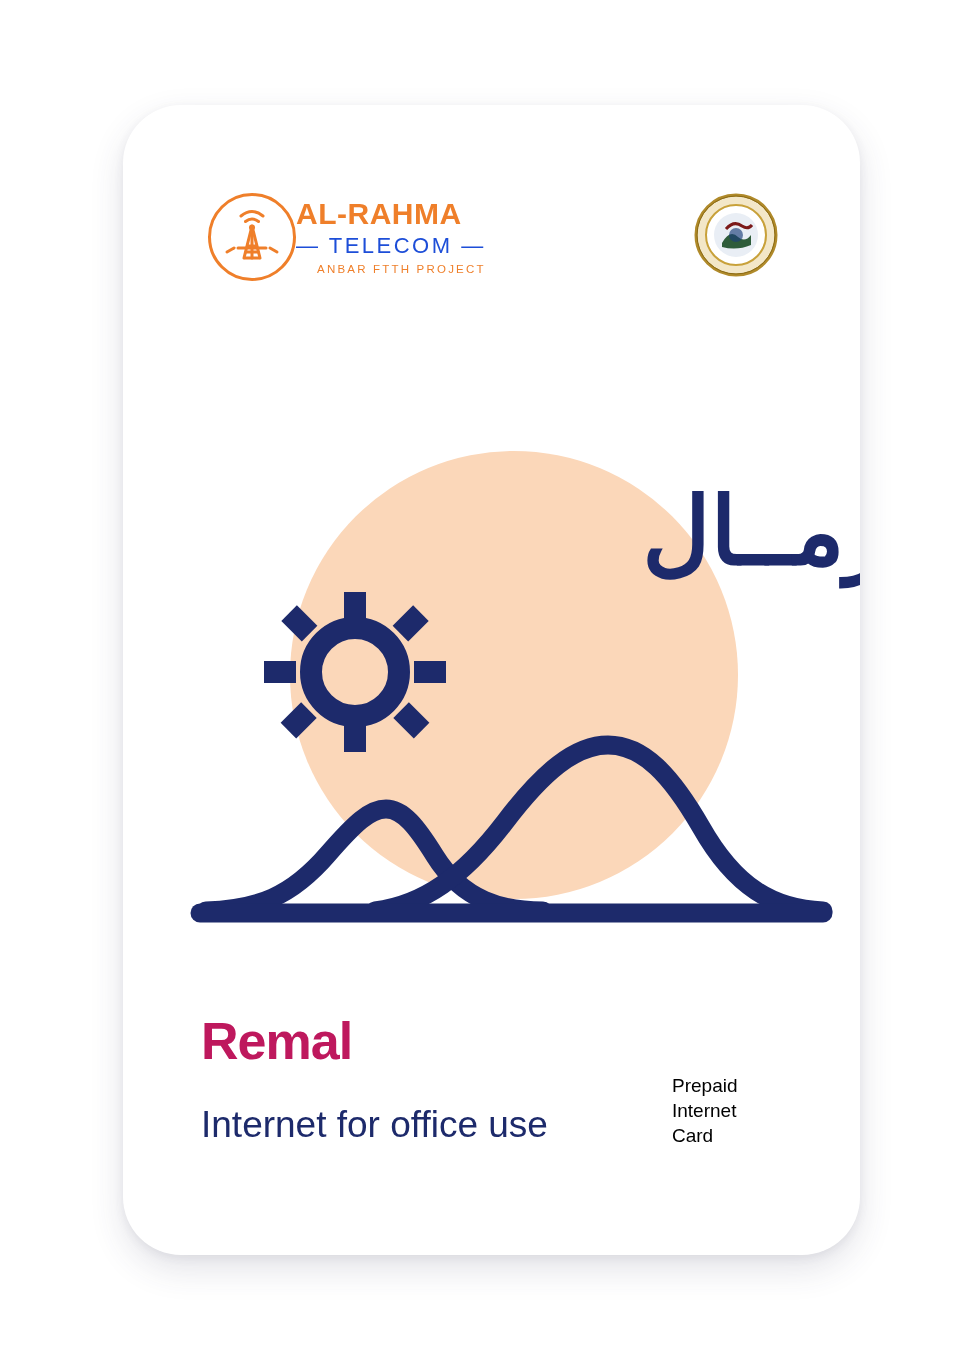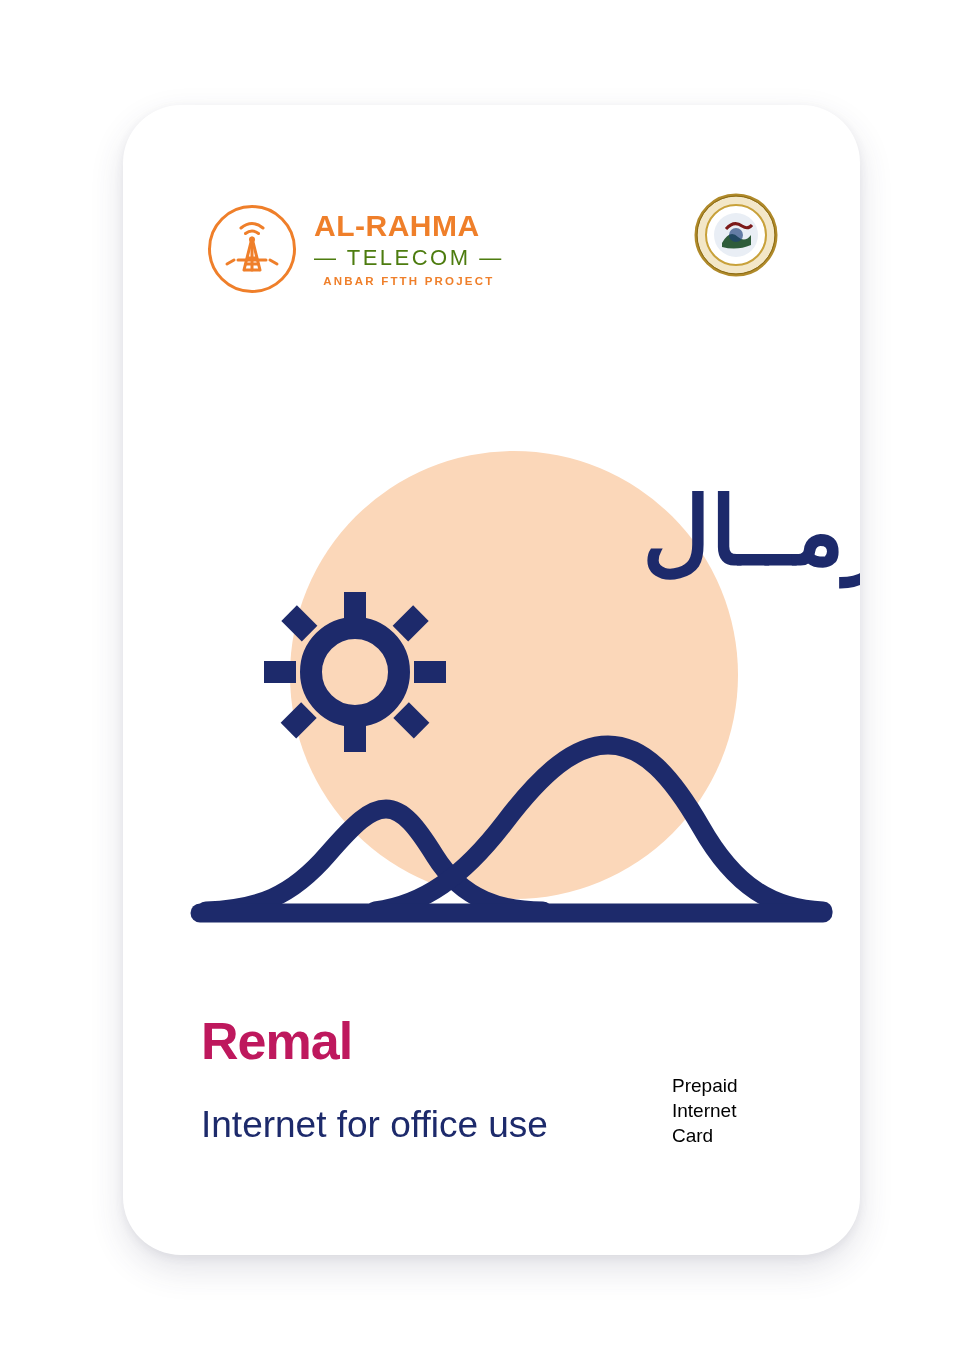--- a/index.html
+++ b/index.html
@@ -31,24 +31,23 @@
     border-radius: 58px;
     box-shadow: 0 14px 34px rgba(60, 60, 90, 0.14),
                 0 3px 10px rgba(60, 60, 90, 0.08);
     overflow: hidden;
   }
 
   
   .brand {
     position: absolute;
     left: 85px;
-    top: 100px;
+    top: 88px;
     display: flex;
     align-items: center;
-    gap: 18px;
   }
   .brand-mark {
     width: 82px;
     height: 82px;
     border: 3px solid #ef7f2a;
     border-radius: 50%;
     position: relative;
     flex: none;
   }
   .brand-text {
@@ -57,32 +56,32 @@
     line-height: 1;
   }
   .brand-line1 {
     font-size: 30px;
     font-weight: bold;
     color: #ef7f2a;
     letter-spacing: 0.5px;
   }
   .brand-line2 {
     font-size: 22px;
-    color: #4d7c0f;
+    color: #1d4ed8;
     letter-spacing: 2.5px;
     margin-top: 6px;
     text-align: center;
   }
   .brand-line3 {
     font-size: 11.5px;
     color: #ef7f2a;
     letter-spacing: 2.2px;
     margin-top: 7px;
-    font-weight: bold;
-    text-align: center;
+    font-weight: normal;
+    text-align: right;
   }
 
   .gov-seal {
     position: absolute;
     right: 82px;
     top: 88px;
     width: 84px;
     height: 84px;
   }
 

